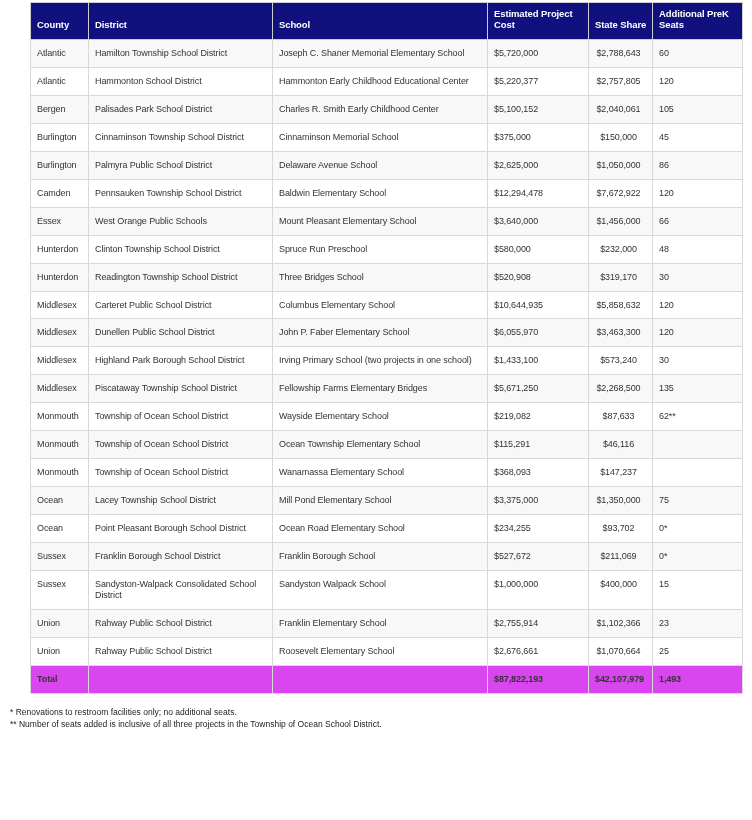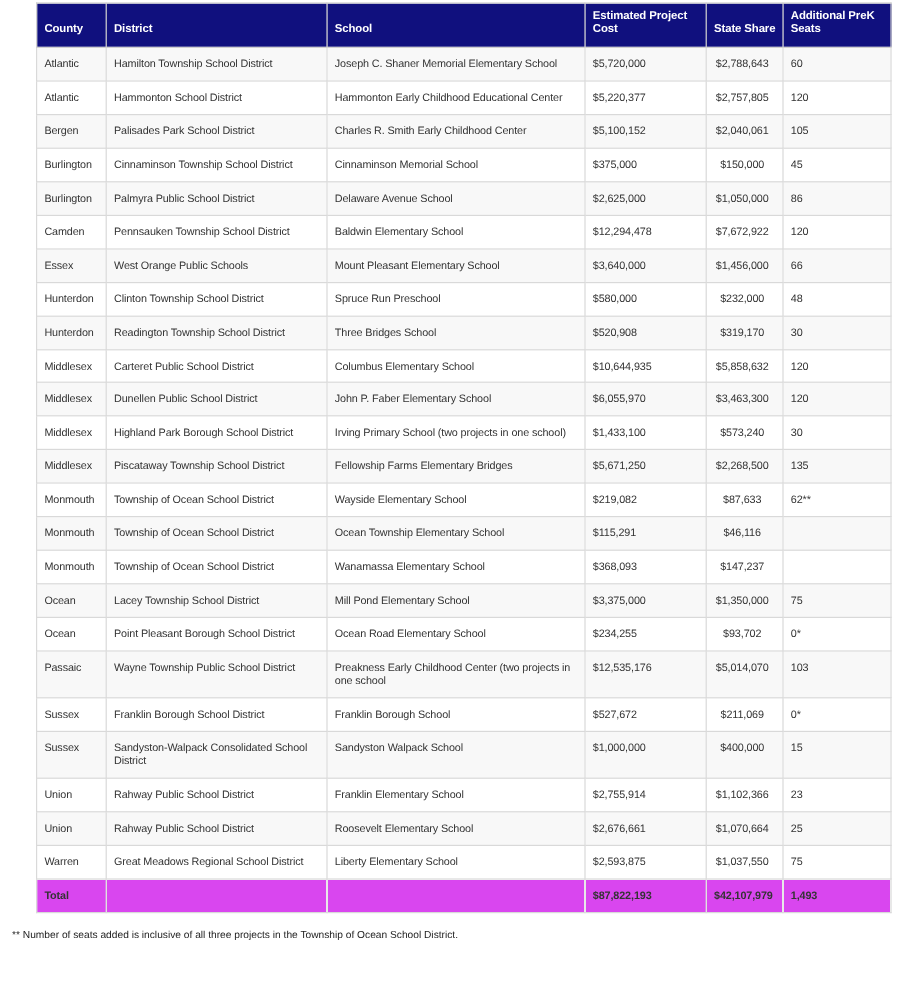--- a/index.html
+++ b/index.html
@@ -228,28 +228,20 @@
         </tr>
         <tr>
           <td>Ocean</td>
           <td>Point Pleasant Borough School District</td>
           <td>Ocean Road Elementary School</td>
           <td>$234,255</td>
           <td class="col-share">$93,702</td>
           <td>0*</td>
         </tr>
         <tr>
-          <td>Passaic</td>
-          <td>Wayne Township Public School District</td>
-          <td>Preakness Early Childhood Center (two projects in one school</td>
-          <td>$12,535,176</td>
-          <td class="col-share">$5,014,070</td>
-          <td>103</td>
-        </tr>
-        <tr>
           <td>Sussex</td>
           <td>Franklin Borough School District</td>
           <td>Franklin Borough School</td>
           <td>$527,672</td>
           <td class="col-share">$211,069</td>
           <td>0*</td>
         </tr>
         <tr>
           <td>Sussex</td>
           <td>Sandyston-Walpack Consolidated School District</td>
@@ -266,39 +258,32 @@
           <td class="col-share">$1,102,366</td>
           <td>23</td>
         </tr>
         <tr>
           <td>Union</td>
           <td>Rahway Public School District</td>
           <td>Roosevelt Elementary School</td>
           <td>$2,676,661</td>
           <td class="col-share">$1,070,664</td>
           <td>25</td>
-        </tr>
-        <tr>
-          <td>Warren</td>
-          <td>Great Meadows Regional School District</td>
-          <td>Liberty Elementary School</td>
-          <td>$2,593,875</td>
-          <td class="col-share">$1,037,550</td>
-          <td>75</td>
         </tr>
       </tbody>
     <tfoot>
       <tr>
         <td>Total</td>
         <td></td>
         <td></td>
         <td>$87,822,193</td>
         <td class="col-share">$42,107,979</td>
         <td>1,493</td>
       </tr>
     </tfoot>
   </table>
 
   <div class="footnotes">
+    <div>* Renovations to restroom facilities only; no additional seats.</div>
     <div>** Number of seats added is inclusive of all three projects in the Township of Ocean School District.</div>
   </div>
 
 </div>
 
 </body></html>

